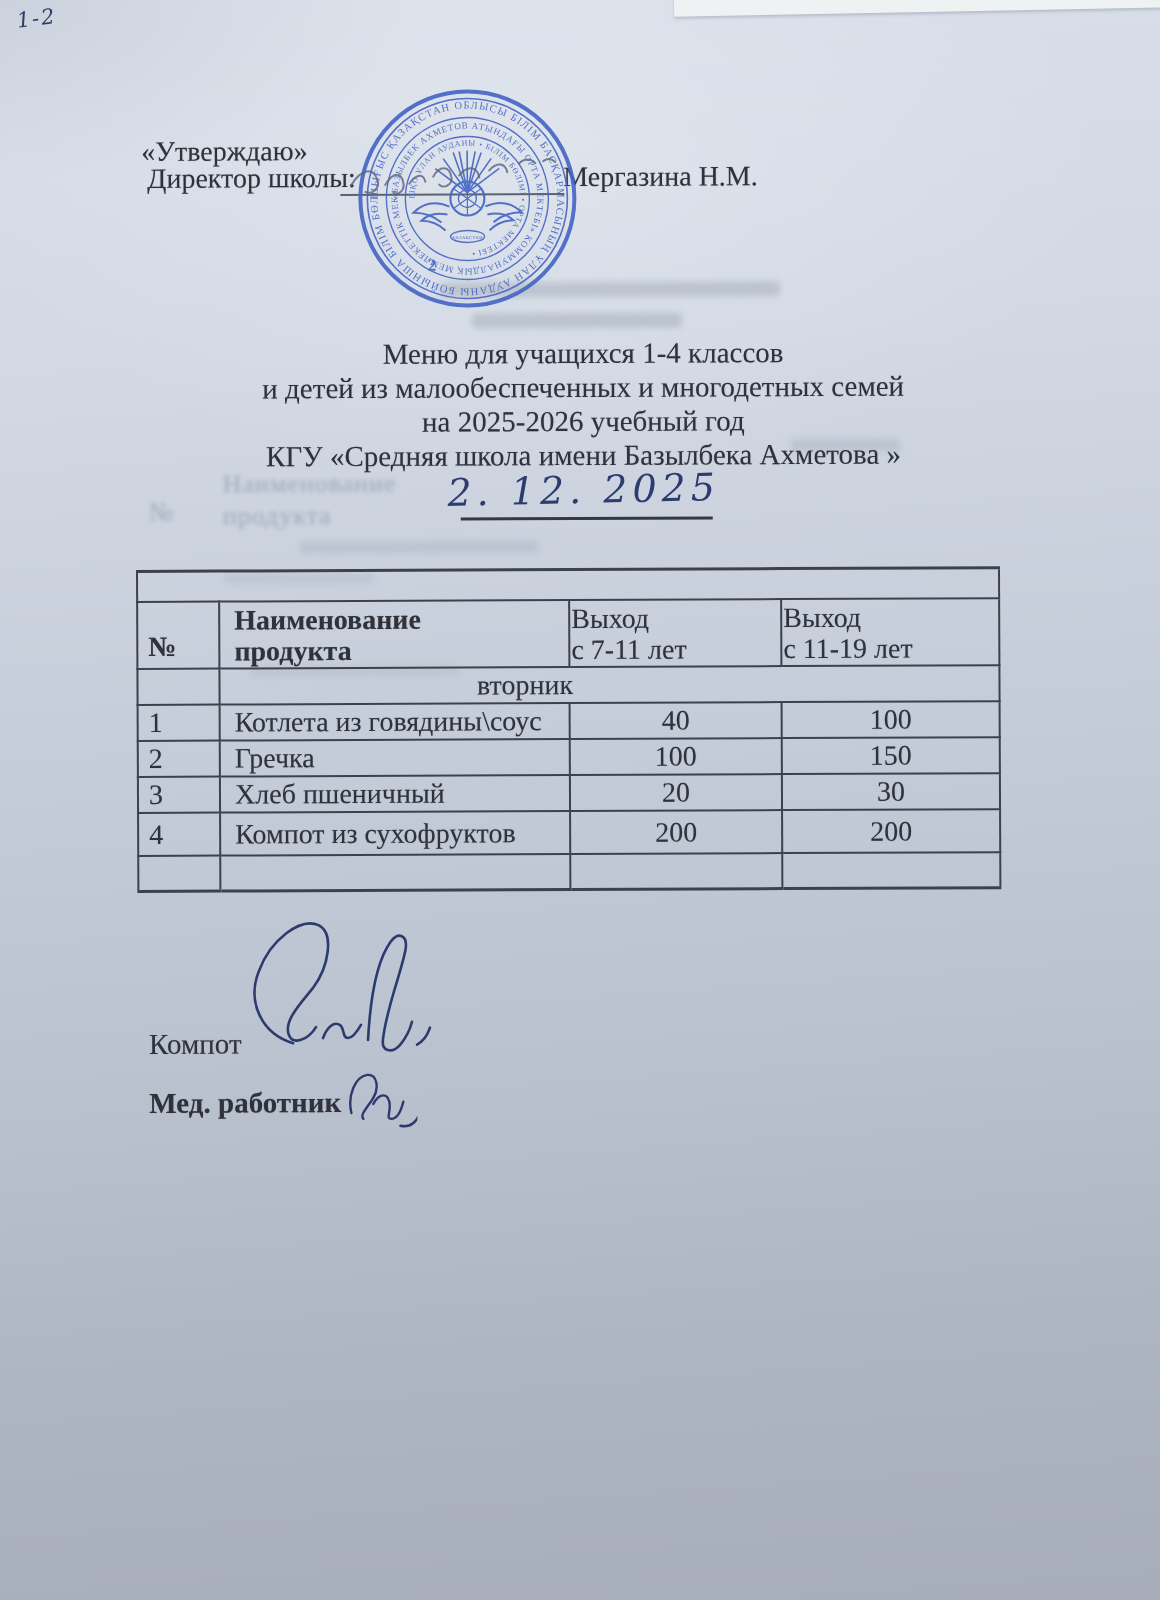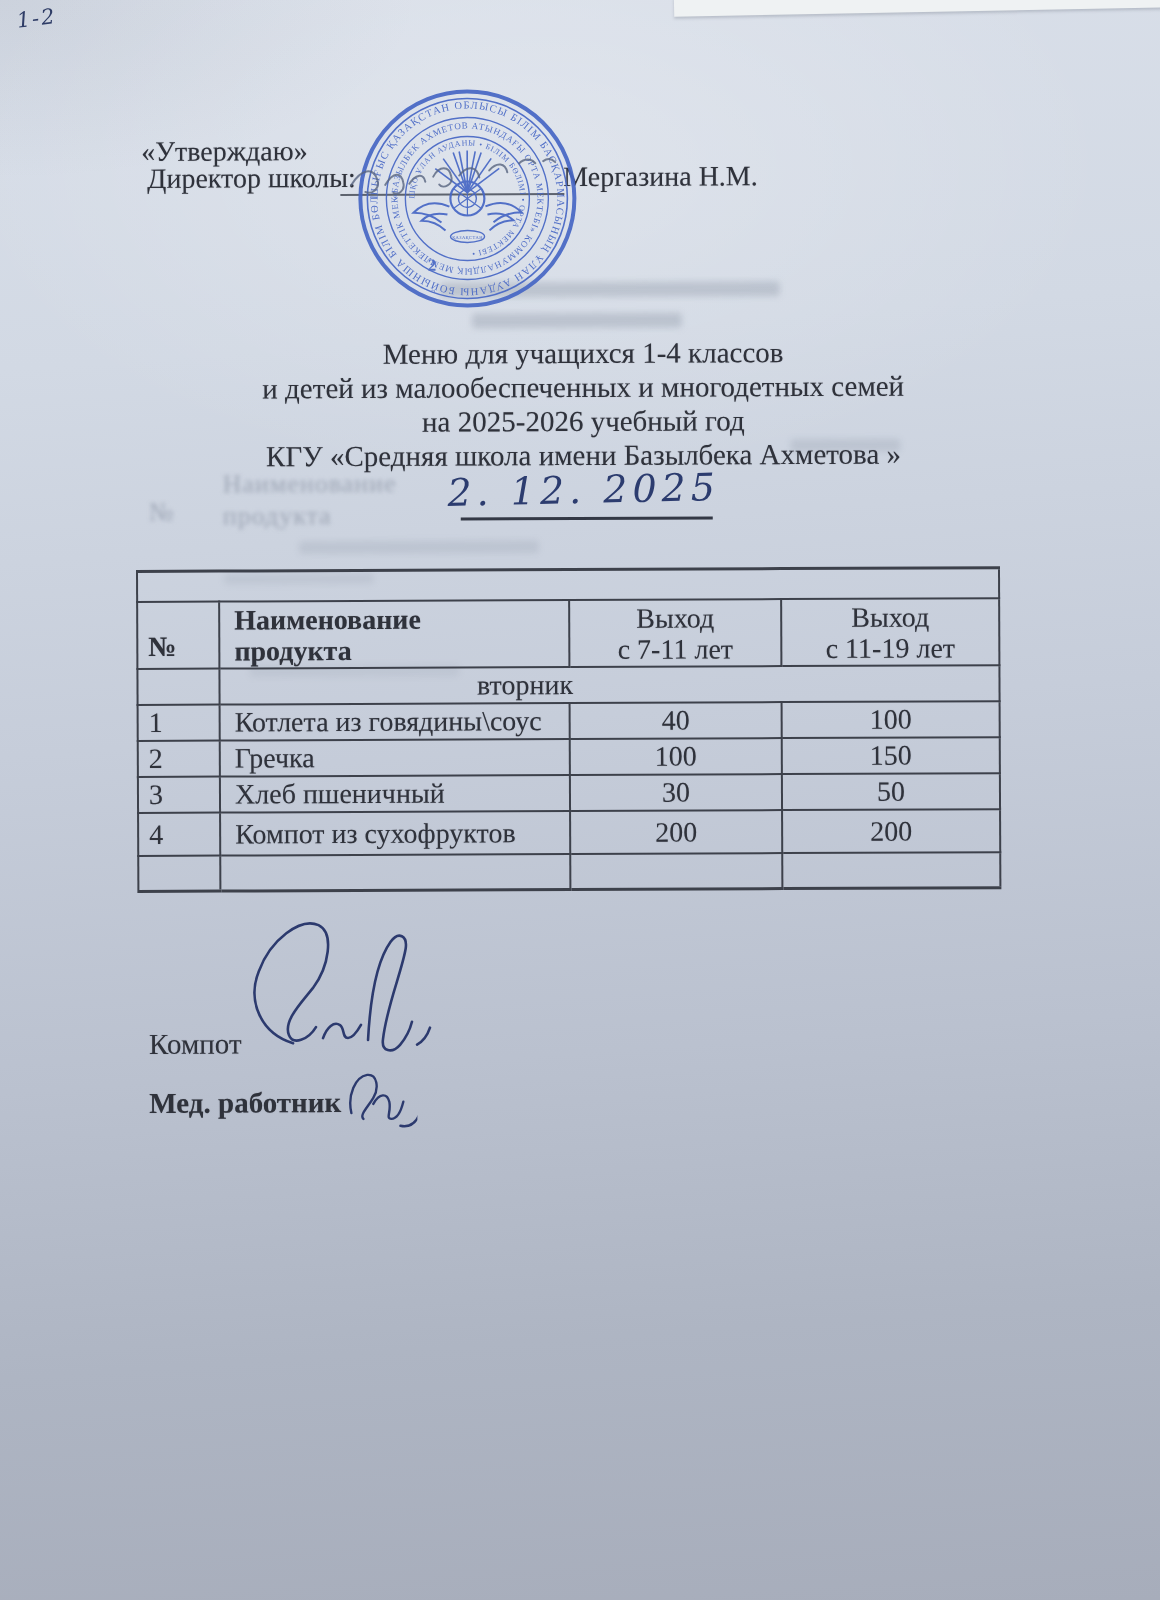--- a/index.html
+++ b/index.html
@@ -58,21 +58,21 @@
     text-shadow:0 0 1px rgba(46,50,60,0.35);
     overflow:hidden;white-space:nowrap;
   }
   table.menu .outer-top td{border-top-width:3px;}
   table.menu .outer-bottom td{border-bottom-width:3px;}
   td.c-num{padding-left:10px;}
   td.c-name{padding-left:14px;}
   td.c-val{text-align:center;}
   td.hdr-no{vertical-align:bottom;padding:0 0 5px 10px;font-weight:bold;}
   td.hdr-name{vertical-align:middle;padding-left:14px;line-height:31px;font-weight:bold;}
-  td.hdr-out{vertical-align:middle;text-align:center;line-height:31px;border-radius:10px;}
+  td.hdr-out{vertical-align:middle;line-height:31px;border-radius:10px;}
   td.day-cell{text-align:center;padding-right:170px;}
   tr.r-empty-top td{height:26px;}
   tr.r-header td{height:60px;}
   tr.r-day td{height:31px;}
   tr.r-data td{height:31px;}
   tr.r-data4 td{height:39px;}
   tr.r-empty-bot td{height:31px;}
 
   .cook-label{left:148px;top:1026px;font-size:29px;}
   .cook-sig{left:230px;top:890px;width:230px;height:175px;}
@@ -221,22 +221,22 @@
       </tr>
       <tr class="r-data">
         <td class="c-num">2</td>
         <td class="c-name">Гречка</td>
         <td class="c-val">100</td>
         <td class="c-val">150</td>
       </tr>
       <tr class="r-data">
         <td class="c-num">3</td>
         <td class="c-name">Хлеб пшеничный</td>
+        <td class="c-val">20</td>
         <td class="c-val">30</td>
-        <td class="c-val">50</td>
       </tr>
       <tr class="r-data r-data4">
         <td class="c-num">4</td>
         <td class="c-name">Компот из сухофруктов</td>
         <td class="c-val">200</td>
         <td class="c-val">200</td>
       </tr>
       <tr class="r-empty-bot outer-bottom">
         <td></td>
         <td></td>

